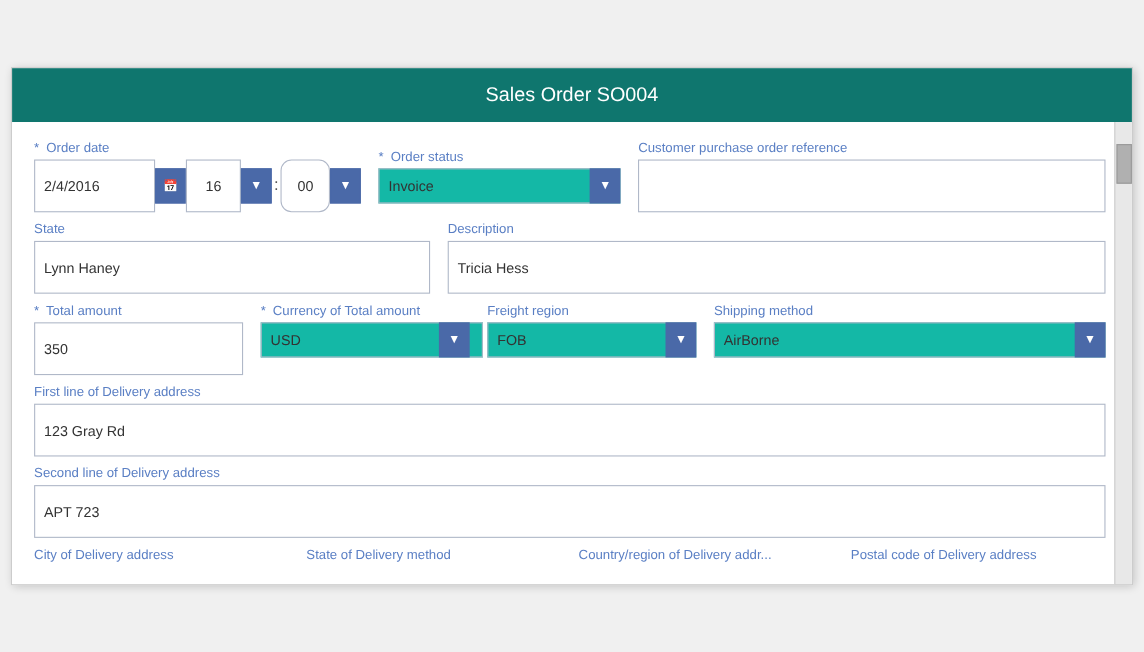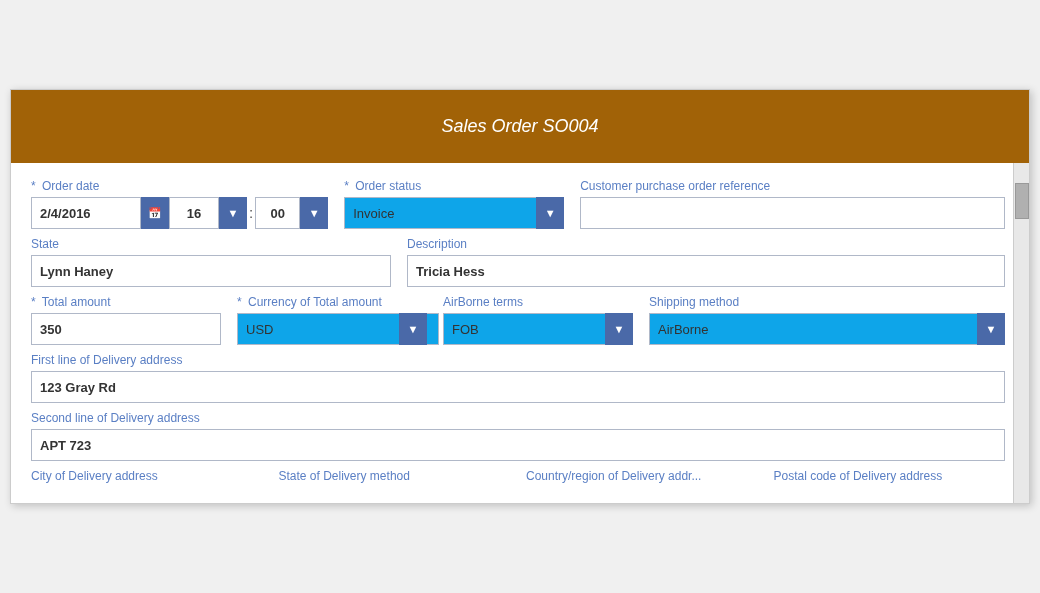--- a/index.html
+++ b/index.html
@@ -12,27 +12,26 @@
       align-items: center;
       min-height: 100vh;
     }
     .window {
       width: 1020px;
       background: #fff;
       border: 1px solid #ccc;
       box-shadow: 2px 2px 8px rgba(0,0,0,0.2);
     }
     .title-bar {
-      background: #a16207;
+      background: #0f766e;
       color: #fff;
       text-align: center;
-      padding: 26px 0;
+      padding: 14px 0;
       font-size: 18px;
       font-weight: 400;
-      font-style: italic;
     }
     .form-body {
       padding: 16px 20px 20px 20px;
       background: #fff;
       overflow-y: auto;
     }
     .form-row {
       display: flex;
       gap: 16px;
       margin-bottom: 14px;
@@ -50,34 +49,34 @@
     .required-star {
       color: #5a7fc4;
       margin-right: 3px;
     }
     .form-control {
       border: 1px solid #b0b8c8;
       padding: 6px 8px;
       font-size: 13px;
       color: #333;
       background: #fff;
-      height: 32px;
+      height: 48px;
       outline: none;
-      font-weight: bold;
     }
     .input-date {
       width: 110px;
     }
     .input-hour {
       width: 50px;
       text-align: center;
     }
     .input-min {
       width: 45px;
       text-align: center;
+      border-radius: 10px;
     }
     .date-group {
       display: flex;
       align-items: center;
       gap: 0;
     }
     .btn-icon {
       background: #4a69a8;
       border: 1px solid #4a69a8;
       color: #fff;
@@ -93,21 +92,21 @@
       position: relative;
       display: inline-block;
     }
     .select-control {
       appearance: none;
       -webkit-appearance: none;
       border: 1px solid #b0b8c8;
       padding: 6px 32px 6px 8px;
       font-size: 13px;
       color: #333;
-      background: #0ea5e9;
+      background: #14b8a6;
       height: 32px;
       cursor: pointer;
       outline: none;
       width: 100%;
     }
     .select-arrow {
       position: absolute;
       right: 0;
       top: 0;
       height: 32px;
@@ -220,21 +219,21 @@
           <div class="select-wrapper" style="width:190px;">
             <select class="select-control" style="width:202px;">
               <option>USD</option>
             </select>
             <div class="select-arrow">▼</div>
           </div>
         </div>
 
         <div class="form-group" style="width:190px;">
           <div class="form-label">
-            <span>AirBorne terms</span>
+            <span>Freight region</span>
           </div>
           <div class="select-wrapper" style="width:190px;">
             <select class="select-control" style="width:190px;">
               <option>FOB</option>
             </select>
             <div class="select-arrow">▼</div>
           </div>
         </div>
 
         <div class="form-group full-width-group">

